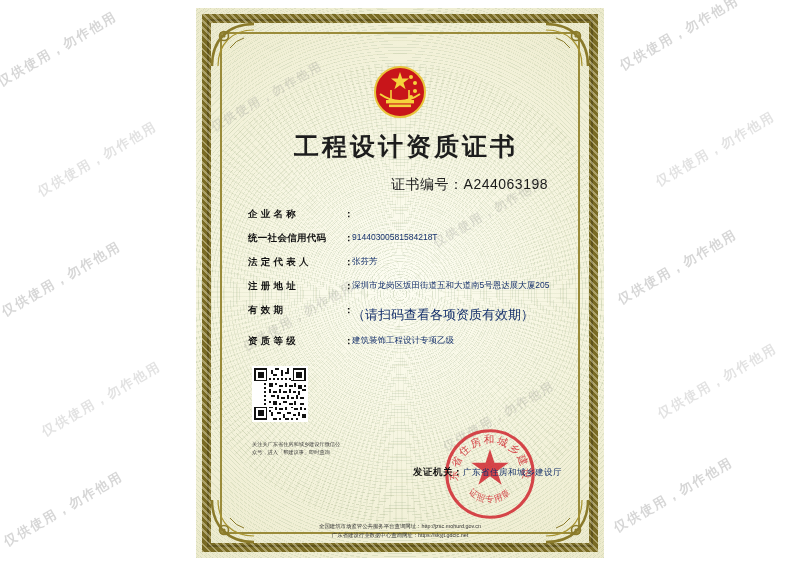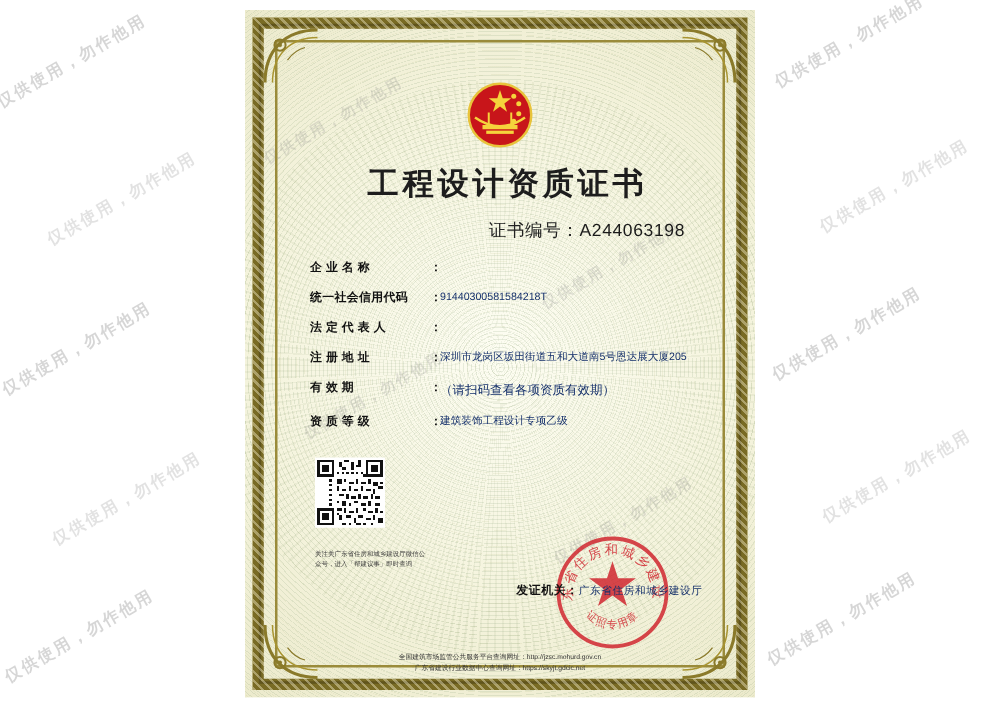--- a/index.html
+++ b/index.html
@@ -177,21 +177,21 @@
   }
   .row .value {
     flex: 1;
     color: #15306b;
     font-size: 8.5px;
     line-height: 1.35;
     word-break: break-all;
   }
 
   .sub-note {
-    font-size: 10px;
+    font-size: 13px;
     color: #15306b;
     margin-top: 2px;
   }
 
   
   .qr {
     position: absolute;
     left: 56px;
     top: 358px;
     width: 56px;
@@ -374,20 +374,21 @@
 
       <div class="row">
         <div class="label">统一社会信用代码</div>
         <div class="colon">：</div>
         <div class="value">91440300581584218T</div>
       </div>
 
       <div class="row">
         <div class="label">法 定 代 表 人</div>
         <div class="colon">：</div>
+        <div class="value">张芬芳</div>
       </div>
 
       <div class="row">
         <div class="label">注 册 地 址</div>
         <div class="colon">：</div>
         <div class="value">深圳市龙岗区坂田街道五和大道南5号恩达展大厦205</div>
       </div>
 
       <div class="row">
         <div class="label">有 效 期</div>

